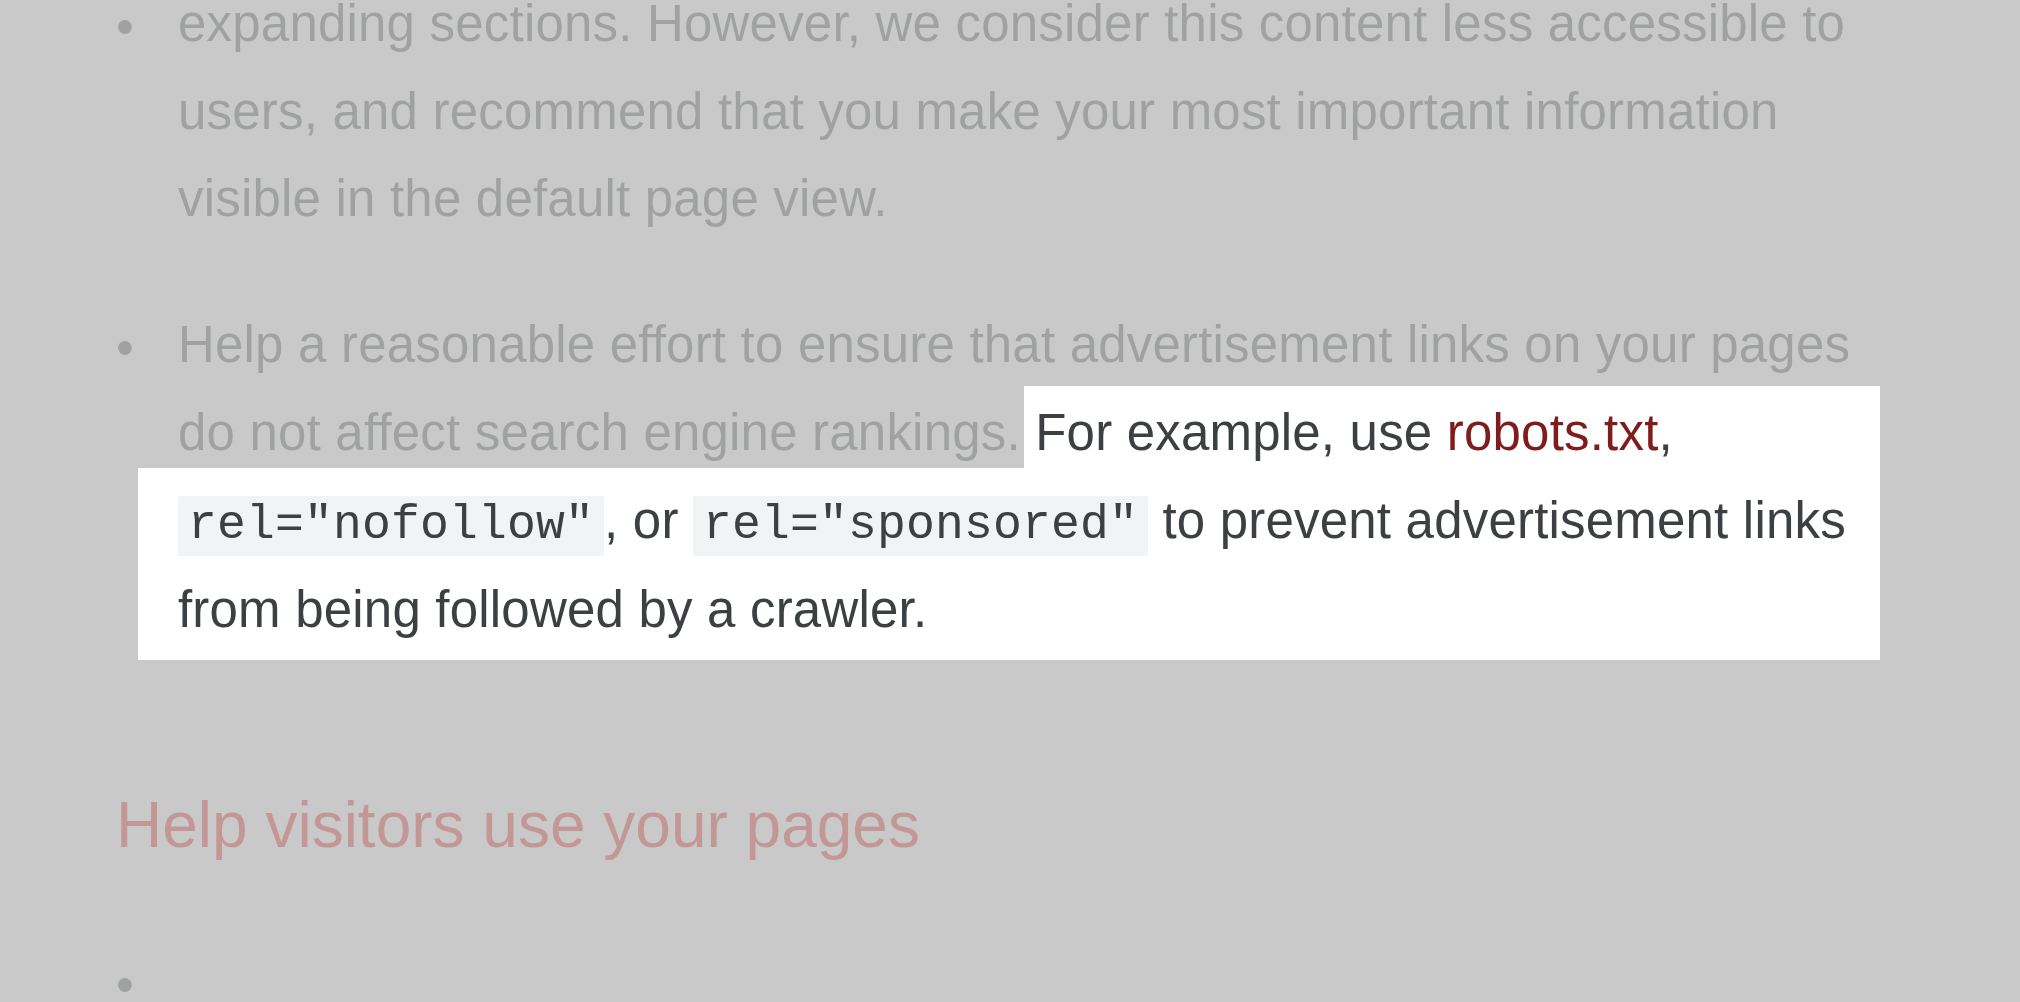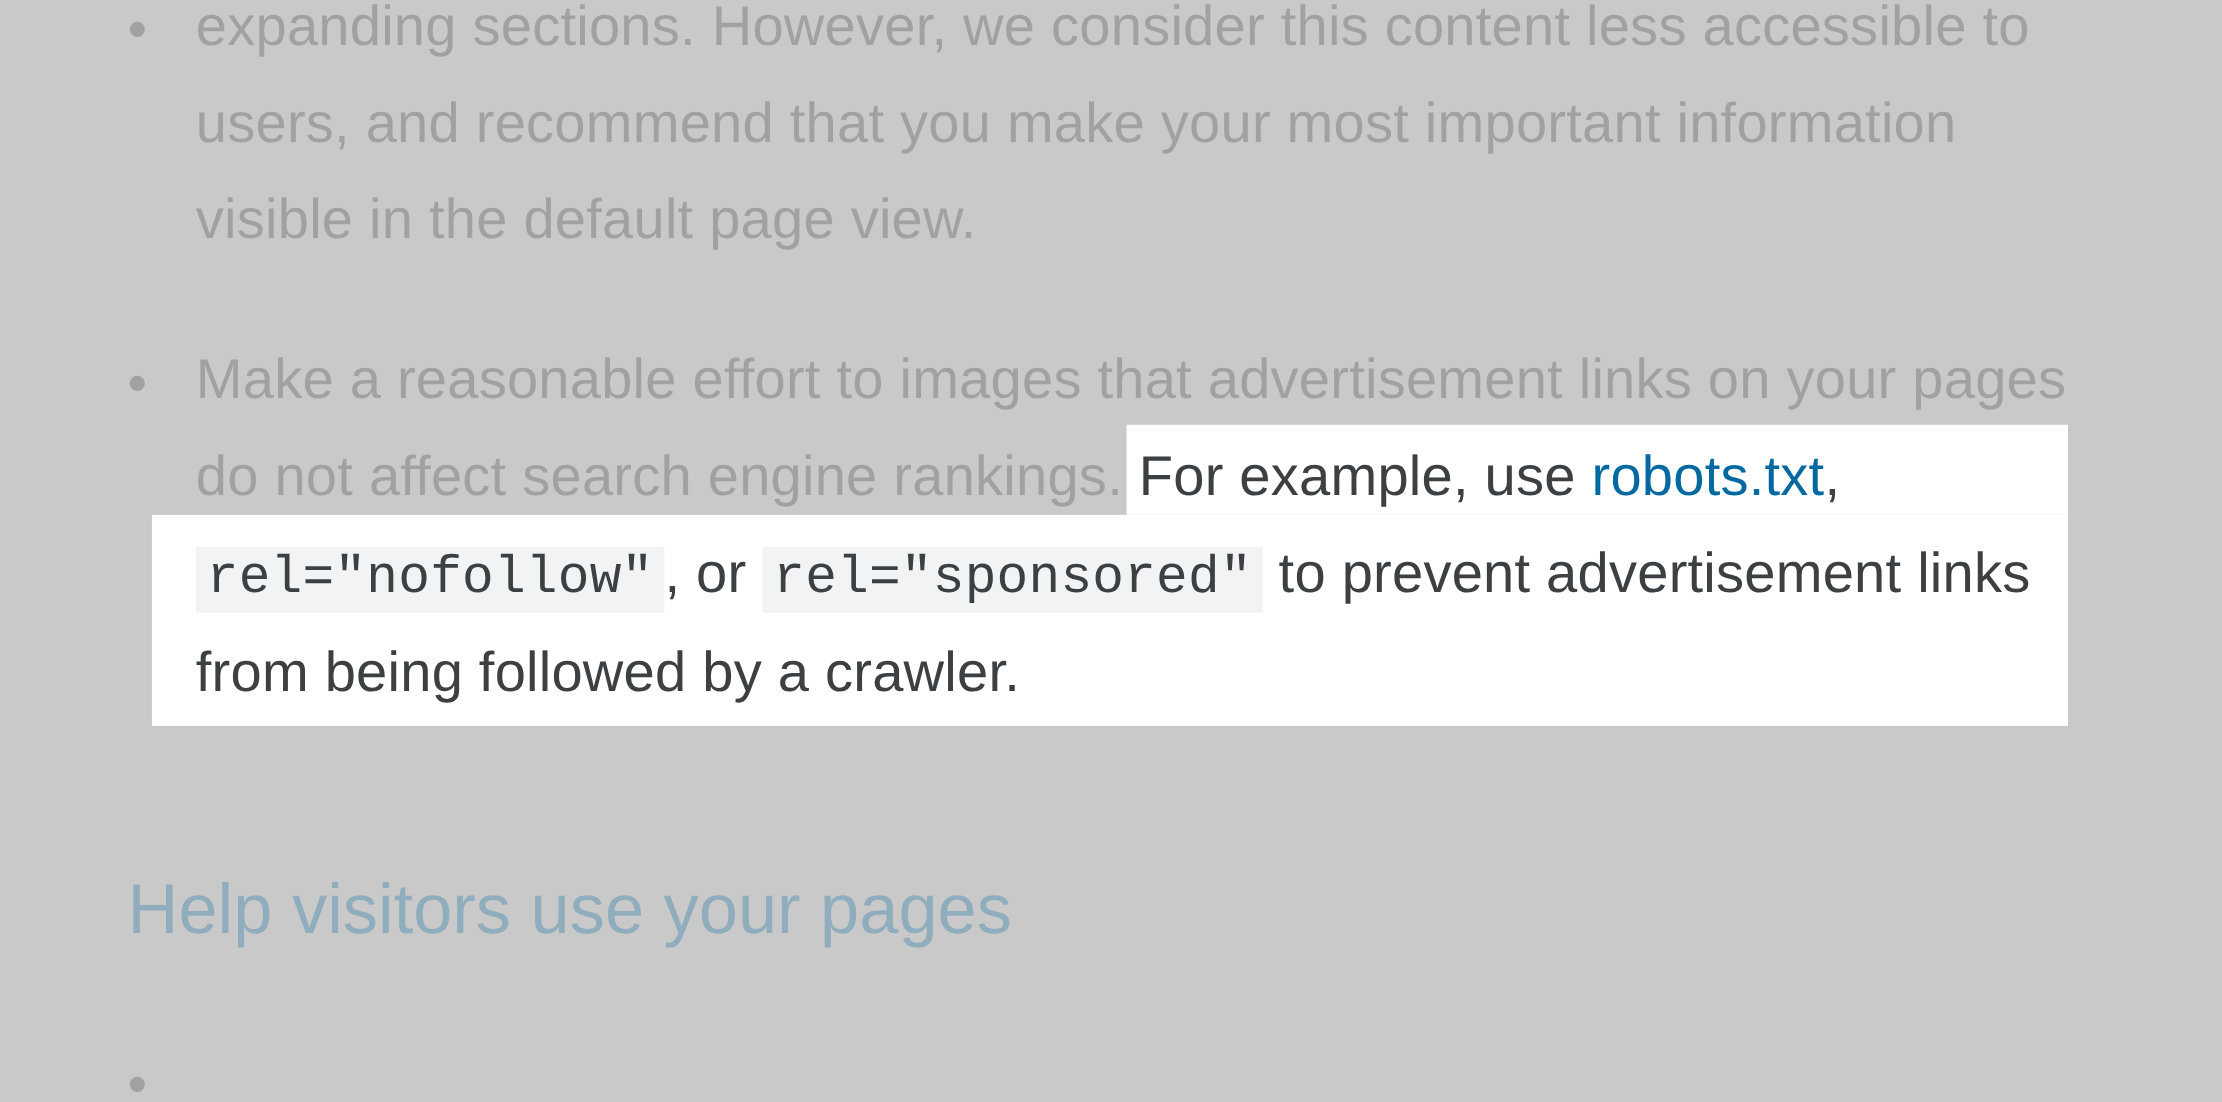--- a/index.html
+++ b/index.html
@@ -33,35 +33,35 @@
     margin-bottom: 58px;
   }
   li .bullet {
     position: absolute;
     left: 0;
     top: 3px;
     font-size: 51px;
     line-height: 1.72;
   }
   .link {
-    color: #0369a1;
+    color: #7f1d1d;
     text-decoration: none;
     text-align: right;
   }
   .code {
     font-family: "Courier New", Courier, monospace;
     background: #f1f3f4;
     padding: 2px 10px 4px 10px;
     font-size: 48px;
     border-radius: 2px;
   }
   h2.section-heading {
     font-weight: 400;
     font-size: 64px;
-    color: #0369a1;
+    color: #b91c1c;
     margin: 116px 0 50px 0;
     letter-spacing: 0px;
   }
 
   
   .dim {
     position: absolute;
     background: rgba(200,200,200,0.72);
     pointer-events: none;
   }
@@ -104,21 +104,21 @@
 <div class="content">
   <ul>
 
     <li>
       <span class="bullet">•</span>
       <span>expanding sections. However, we consider this content less accessible to users, and recommend that you make your most important information visible in the default page view.</span>
     </li>
 
     <li>
       <span class="bullet">•</span>
-      <span>Make a reasonable effort to images that advertisement links on your pages do not affect search engine rankings. For example, use </span><a class="link" href="#">robots.txt</a><span>, </span><span class="code">rel="nofollow"</span><span>, or </span><span class="code">rel="sponsored"</span><span> to prevent advertisement links from being followed by a crawler.</span>
+      <span>Help a reasonable effort to ensure that advertisement links on your pages do not affect search engine rankings. For example, use </span><a class="link" href="#">robots.txt</a><span>, </span><span class="code">rel="nofollow"</span><span>, or </span><span class="code">rel="sponsored"</span><span> to prevent advertisement links from being followed by a crawler.</span>
     </li>
 
   </ul>
 
   <h2 class="section-heading">Help visitors use your pages</h2>
 
   <ul>
     <li>
       <span class="bullet">•</span>
     </li>

